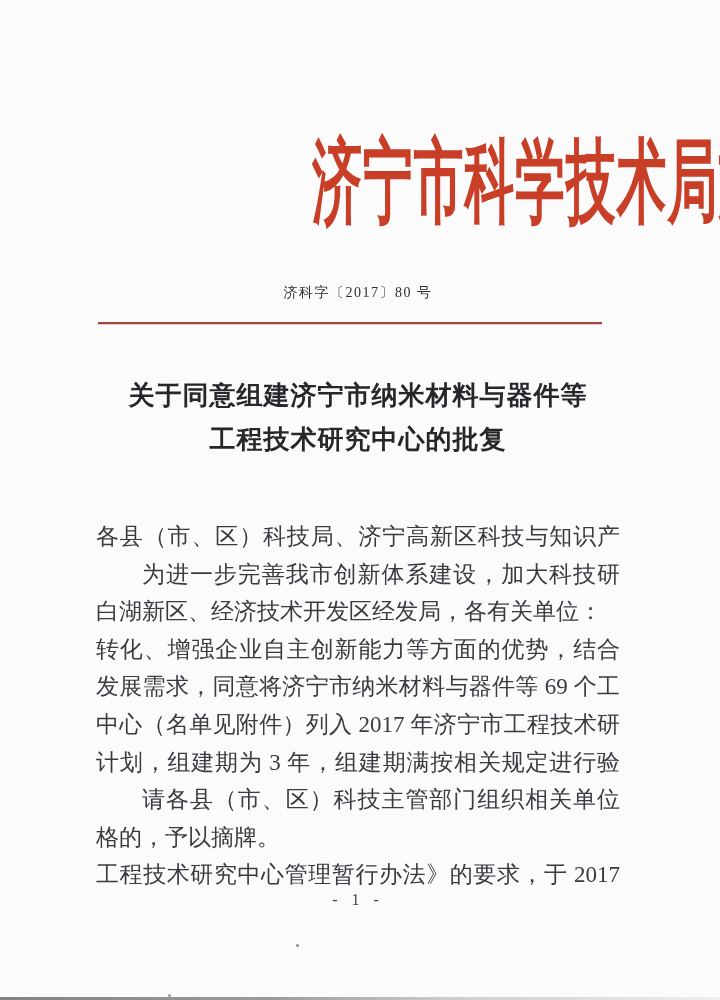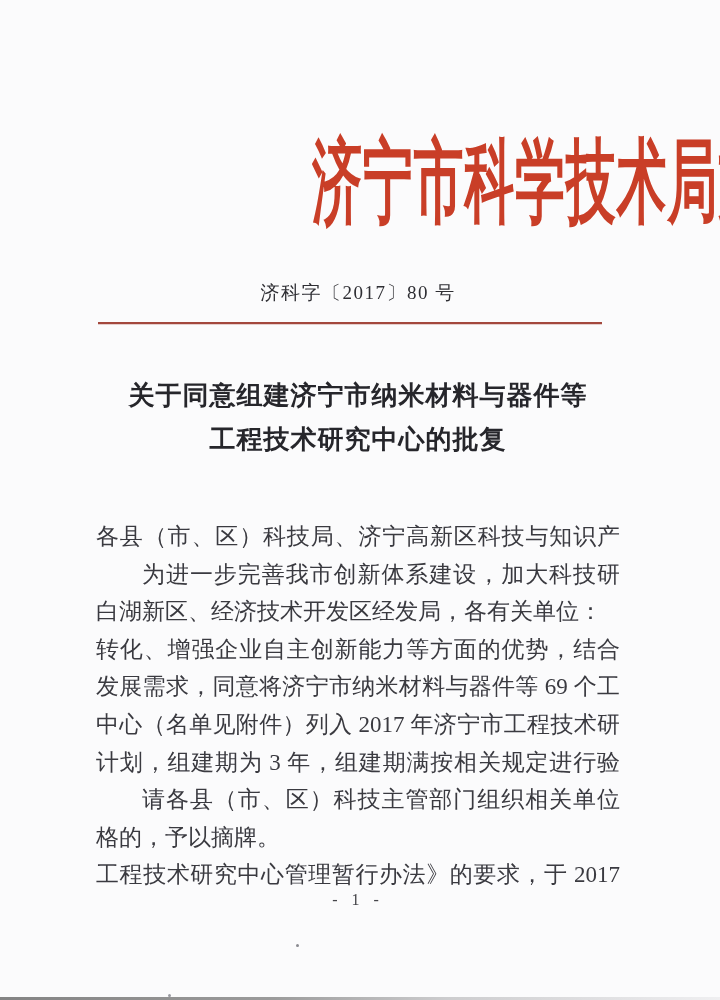--- a/index.html
+++ b/index.html
@@ -38,21 +38,21 @@
     transform: scaleX(0.54);
     transform-origin: center;
   }
   
   .doc-number {
     position: absolute;
     top: 279px;
     left: 96px;
     width: 524px;
     text-align: center;
-    font-size: 19px;
+    font-size: 14px;
     line-height: 28px;
     letter-spacing: 1.5px;
     color: #2e2e33;
   }
   
   .red-rule {
     position: absolute;
     top: 322px;
     left: 98px;
     width: 504px;

